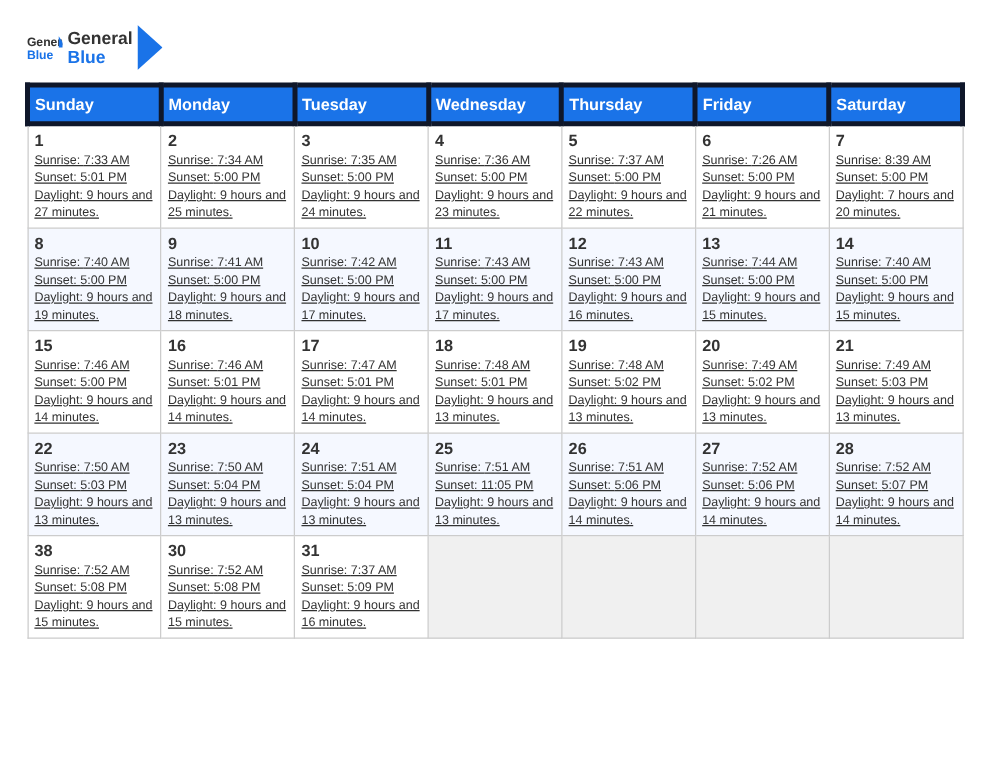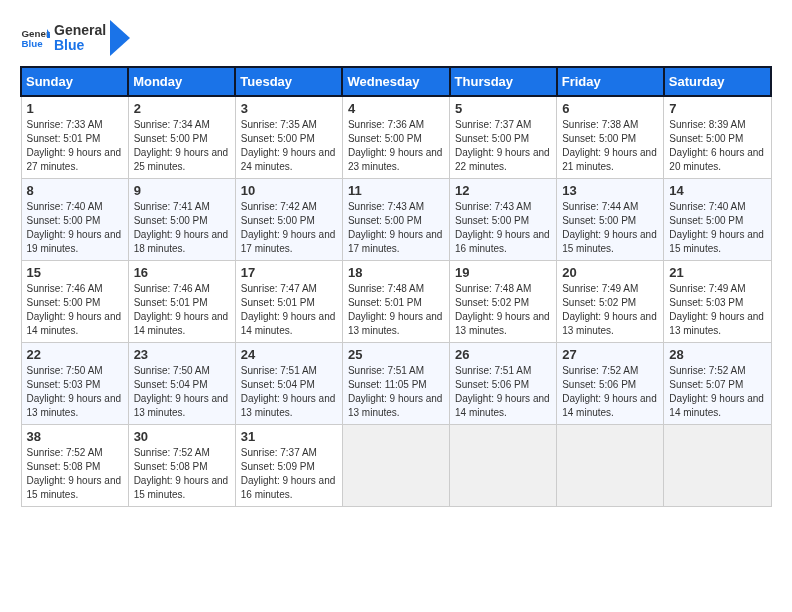--- a/index.html
+++ b/index.html
@@ -42,21 +42,21 @@
       border-collapse: collapse;
       font-size: 11px;
     }
     thead tr th {
       background: #1a73e8;
       color: #fff;
       padding: 6px 4px;
       text-align: left;
       font-size: 13px;
       font-weight: bold;
-      border: 2px solid #0f172a;
+      border: 4px solid #0f172a;
     }
     tbody tr td {
       border: 1px solid #ccc;
       vertical-align: top;
       padding: 4px 5px;
       width: calc(100% / 7);
       min-height: 75px;
       height: 80px;
       background: #fff;
     }
@@ -67,20 +67,21 @@
       font-size: 13px;
       font-weight: bold;
       color: #333;
       display: block;
       margin-bottom: 2px;
     }
     .day-info {
       color: #333;
       font-size: 10px;
       line-height: 1.4;
+      text-decoration: underline;
     }
     td.empty {
       background: #f0f0f0;
     }
   </style>
 </head>
 <body>
 
 <div class="header">
   <div class="logo">
@@ -153,31 +154,31 @@
         <span class="day-num">5</span>
         <div class="day-info">
           <span>Sunrise: </span><span>7:37 AM</span><br>
           <span>Sunset: </span><span>5:00 PM</span><br>
           <span>Daylight: 9 hours and 22 minutes.</span>
         </div>
       </td>
         <td>
         <span class="day-num">6</span>
         <div class="day-info">
-          <span>Sunrise: </span><span>7:38 AM</span><br>
+          <span>Sunrise: </span><span>7:26 AM</span><br>
           <span>Sunset: </span><span>5:00 PM</span><br>
           <span>Daylight: 9 hours and 21 minutes.</span>
         </div>
       </td>
         <td>
         <span class="day-num">7</span>
         <div class="day-info">
           <span>Sunrise: </span><span>8:39 AM</span><br>
           <span>Sunset: </span><span>5:00 PM</span><br>
-          <span>Daylight: 6 hours and 20 minutes.</span>
+          <span>Daylight: 7 hours and 20 minutes.</span>
         </div>
       </td>
       </tr>
       <tr>
         <td>
         <span class="day-num">8</span>
         <div class="day-info">
           <span>Sunrise: </span><span>7:40 AM</span><br>
           <span>Sunset: </span><span>5:00 PM</span><br>
           <span>Daylight: 9 hours and 19 minutes.</span>

